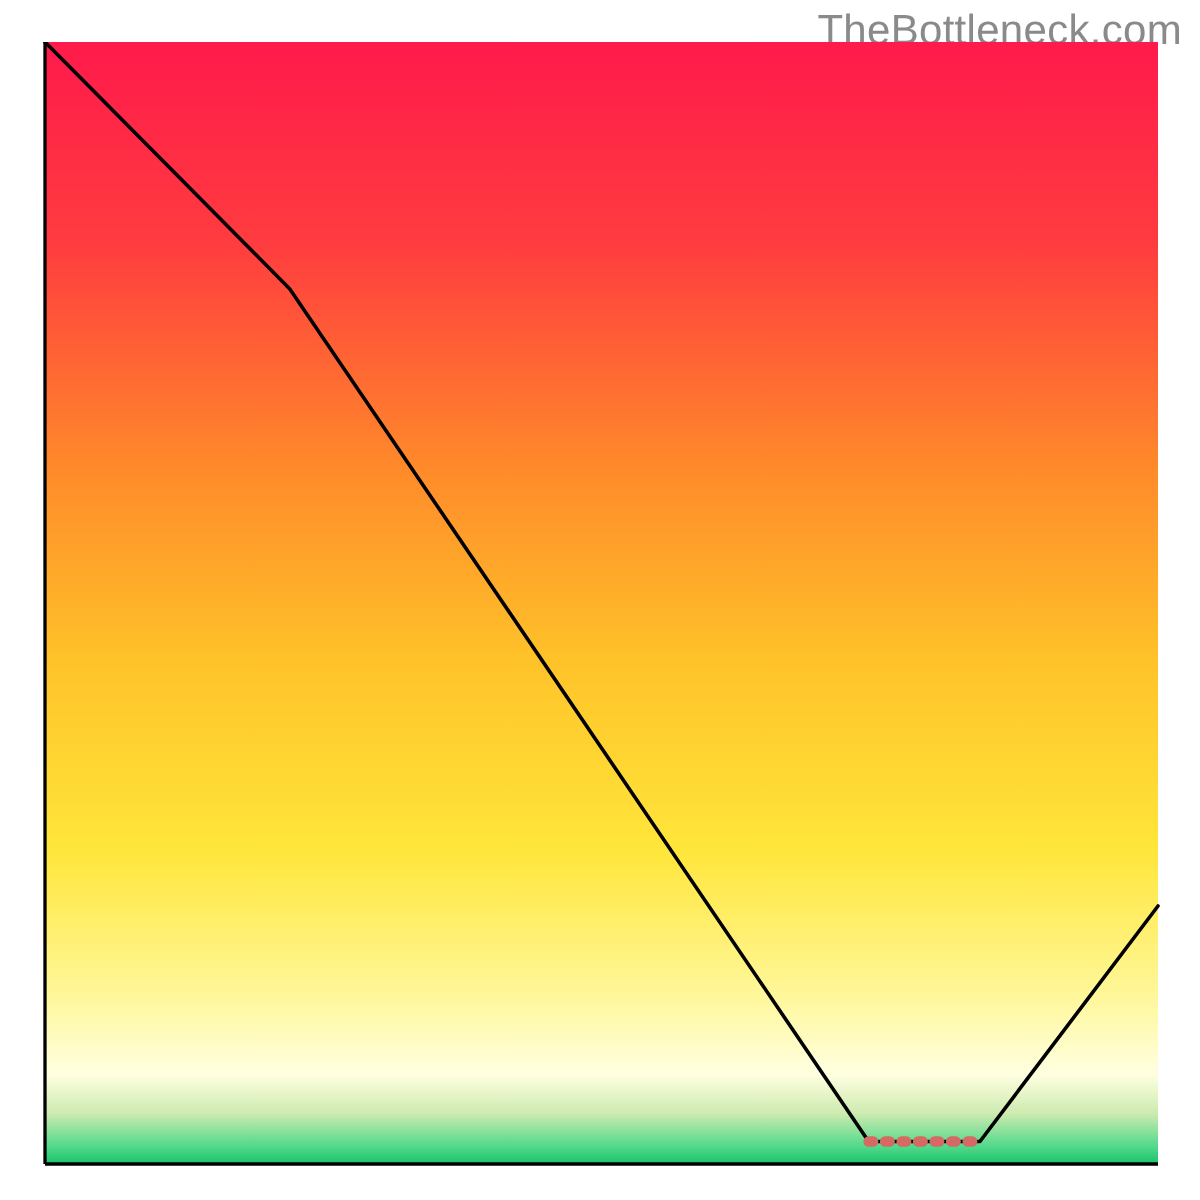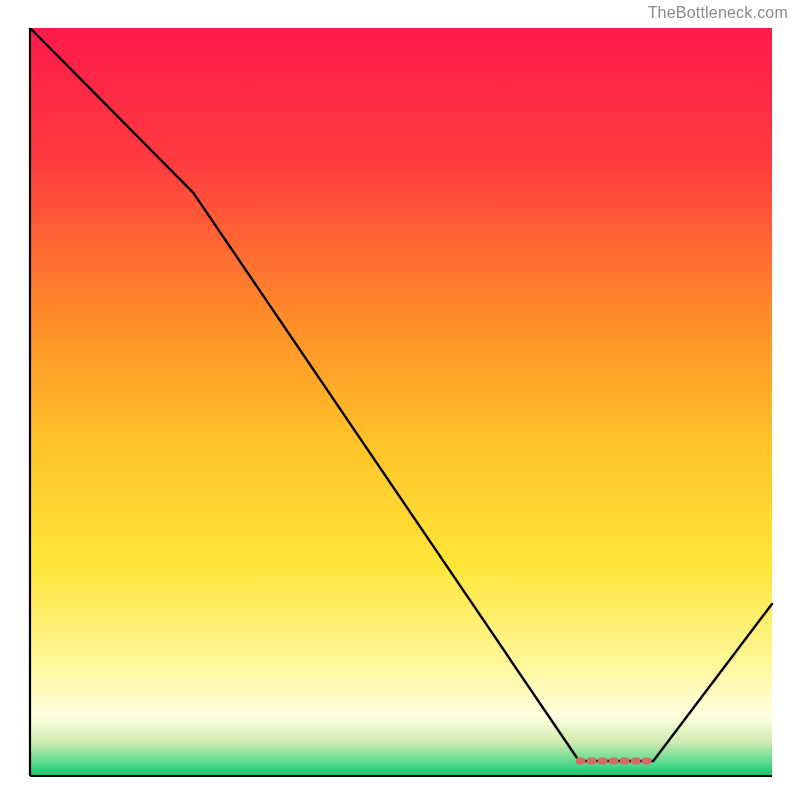--- a/index.html
+++ b/index.html
@@ -12,21 +12,21 @@
   }
   .wrap {
     position: relative;
     width: 800px;
     height: 800px;
   }
   .attribution {
     position: absolute;
     top: 4px;
     right: 12px;
-    font-size: 16px;
+    font-size: 28px;
     color: #8a8a8a;
     letter-spacing: 0.2px;
   }
   .plot {
     position: absolute;
     left: 22px;
     top: 28px;
     width: 756px;
     height: 756px;
     box-sizing: border-box;

